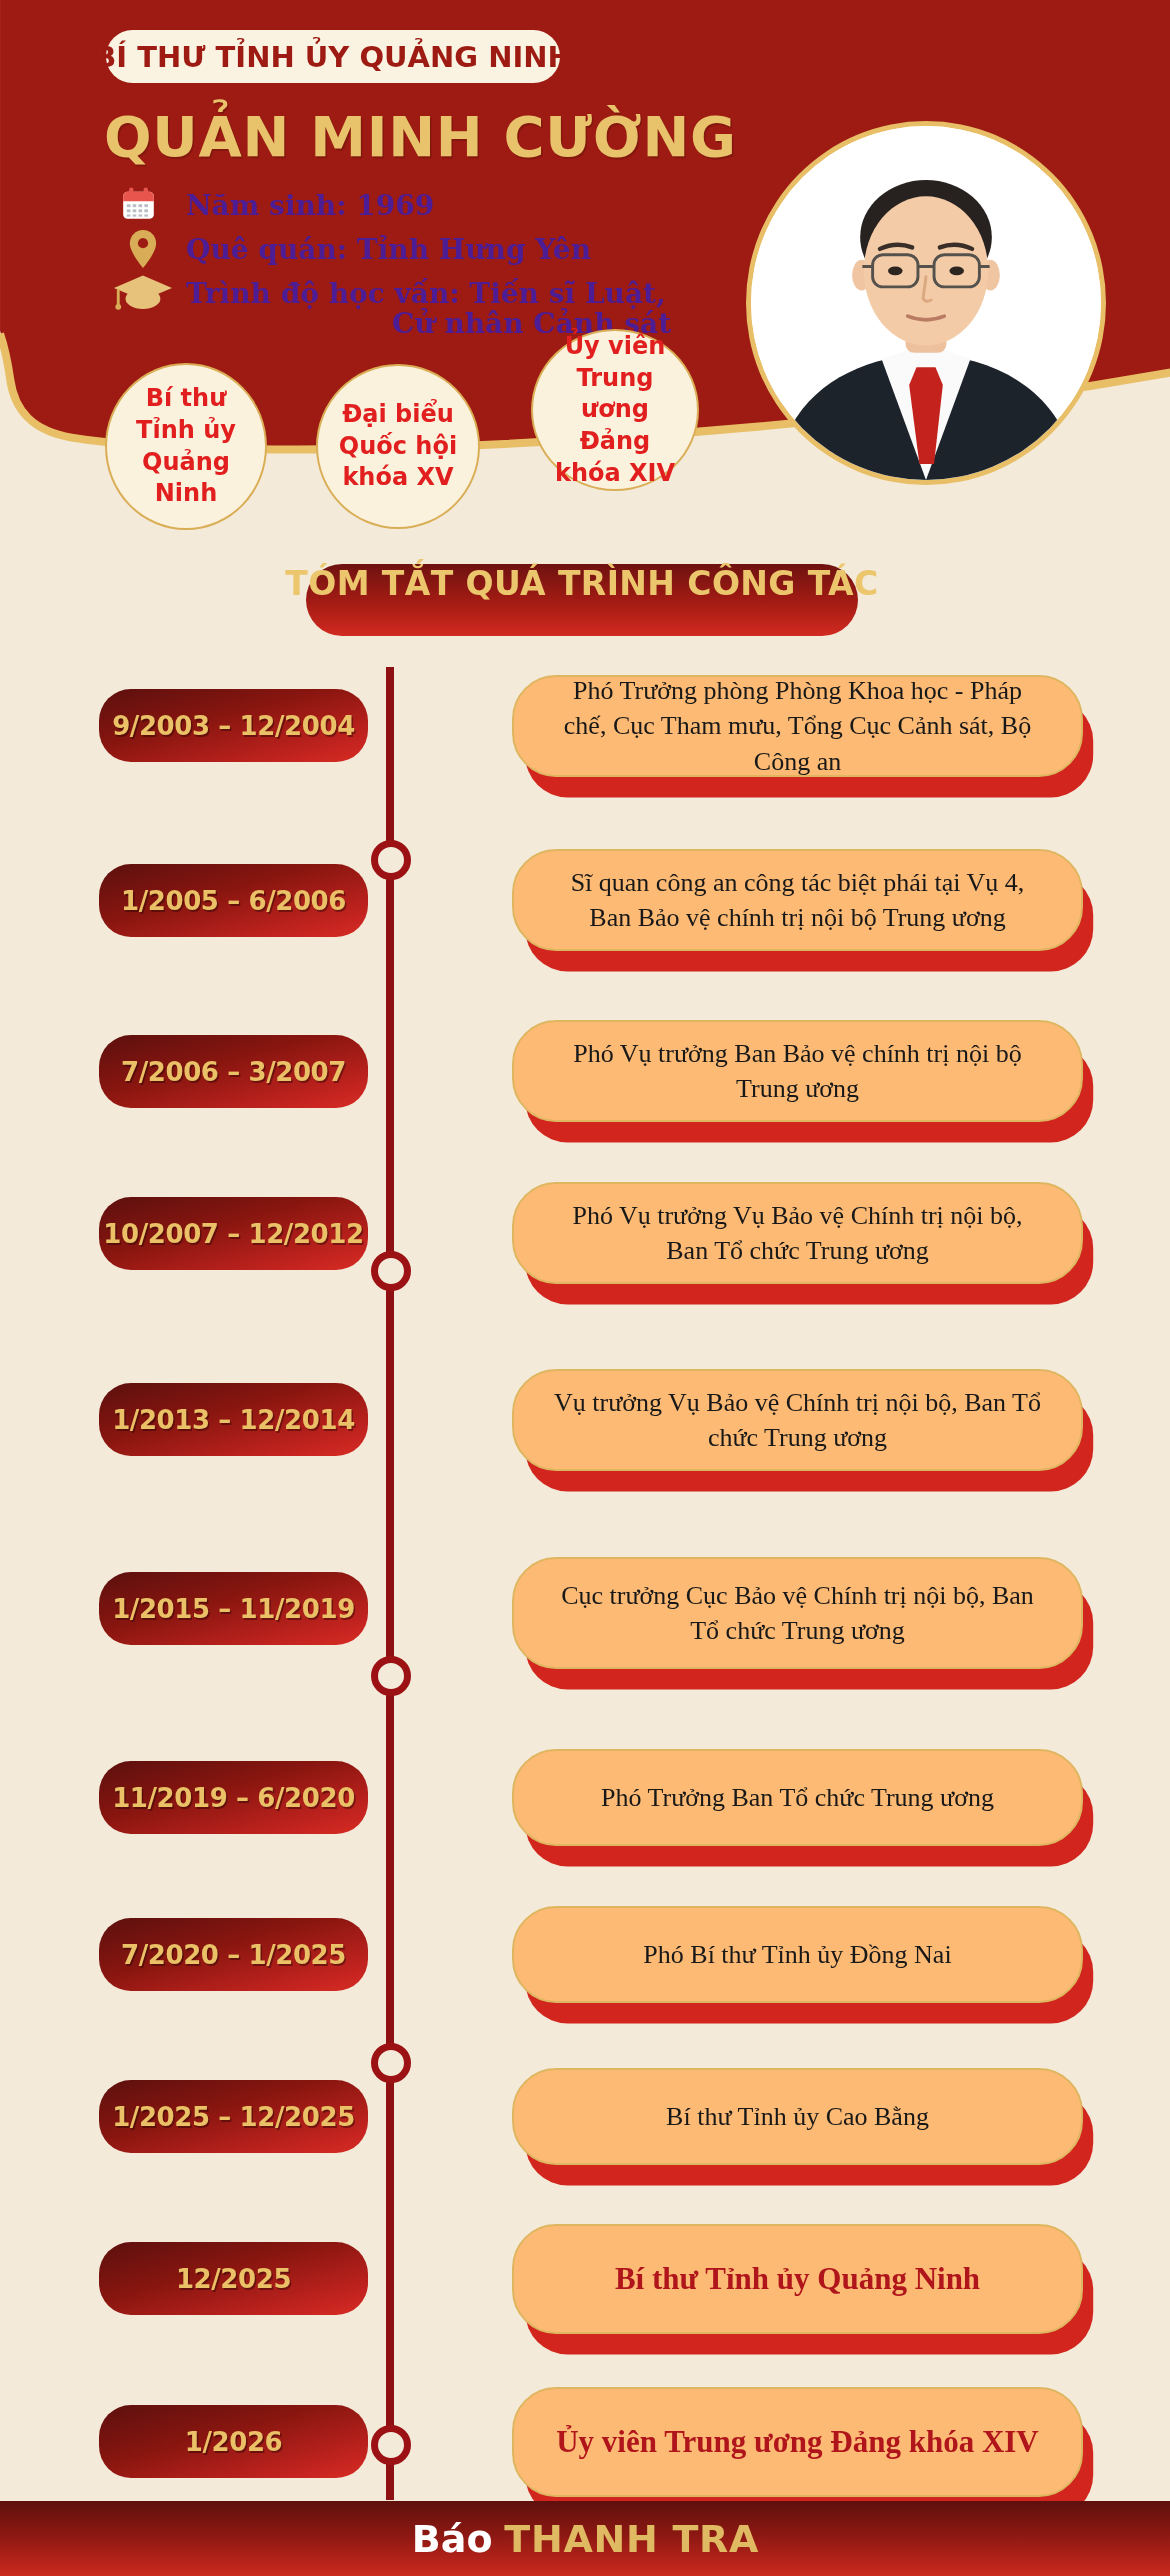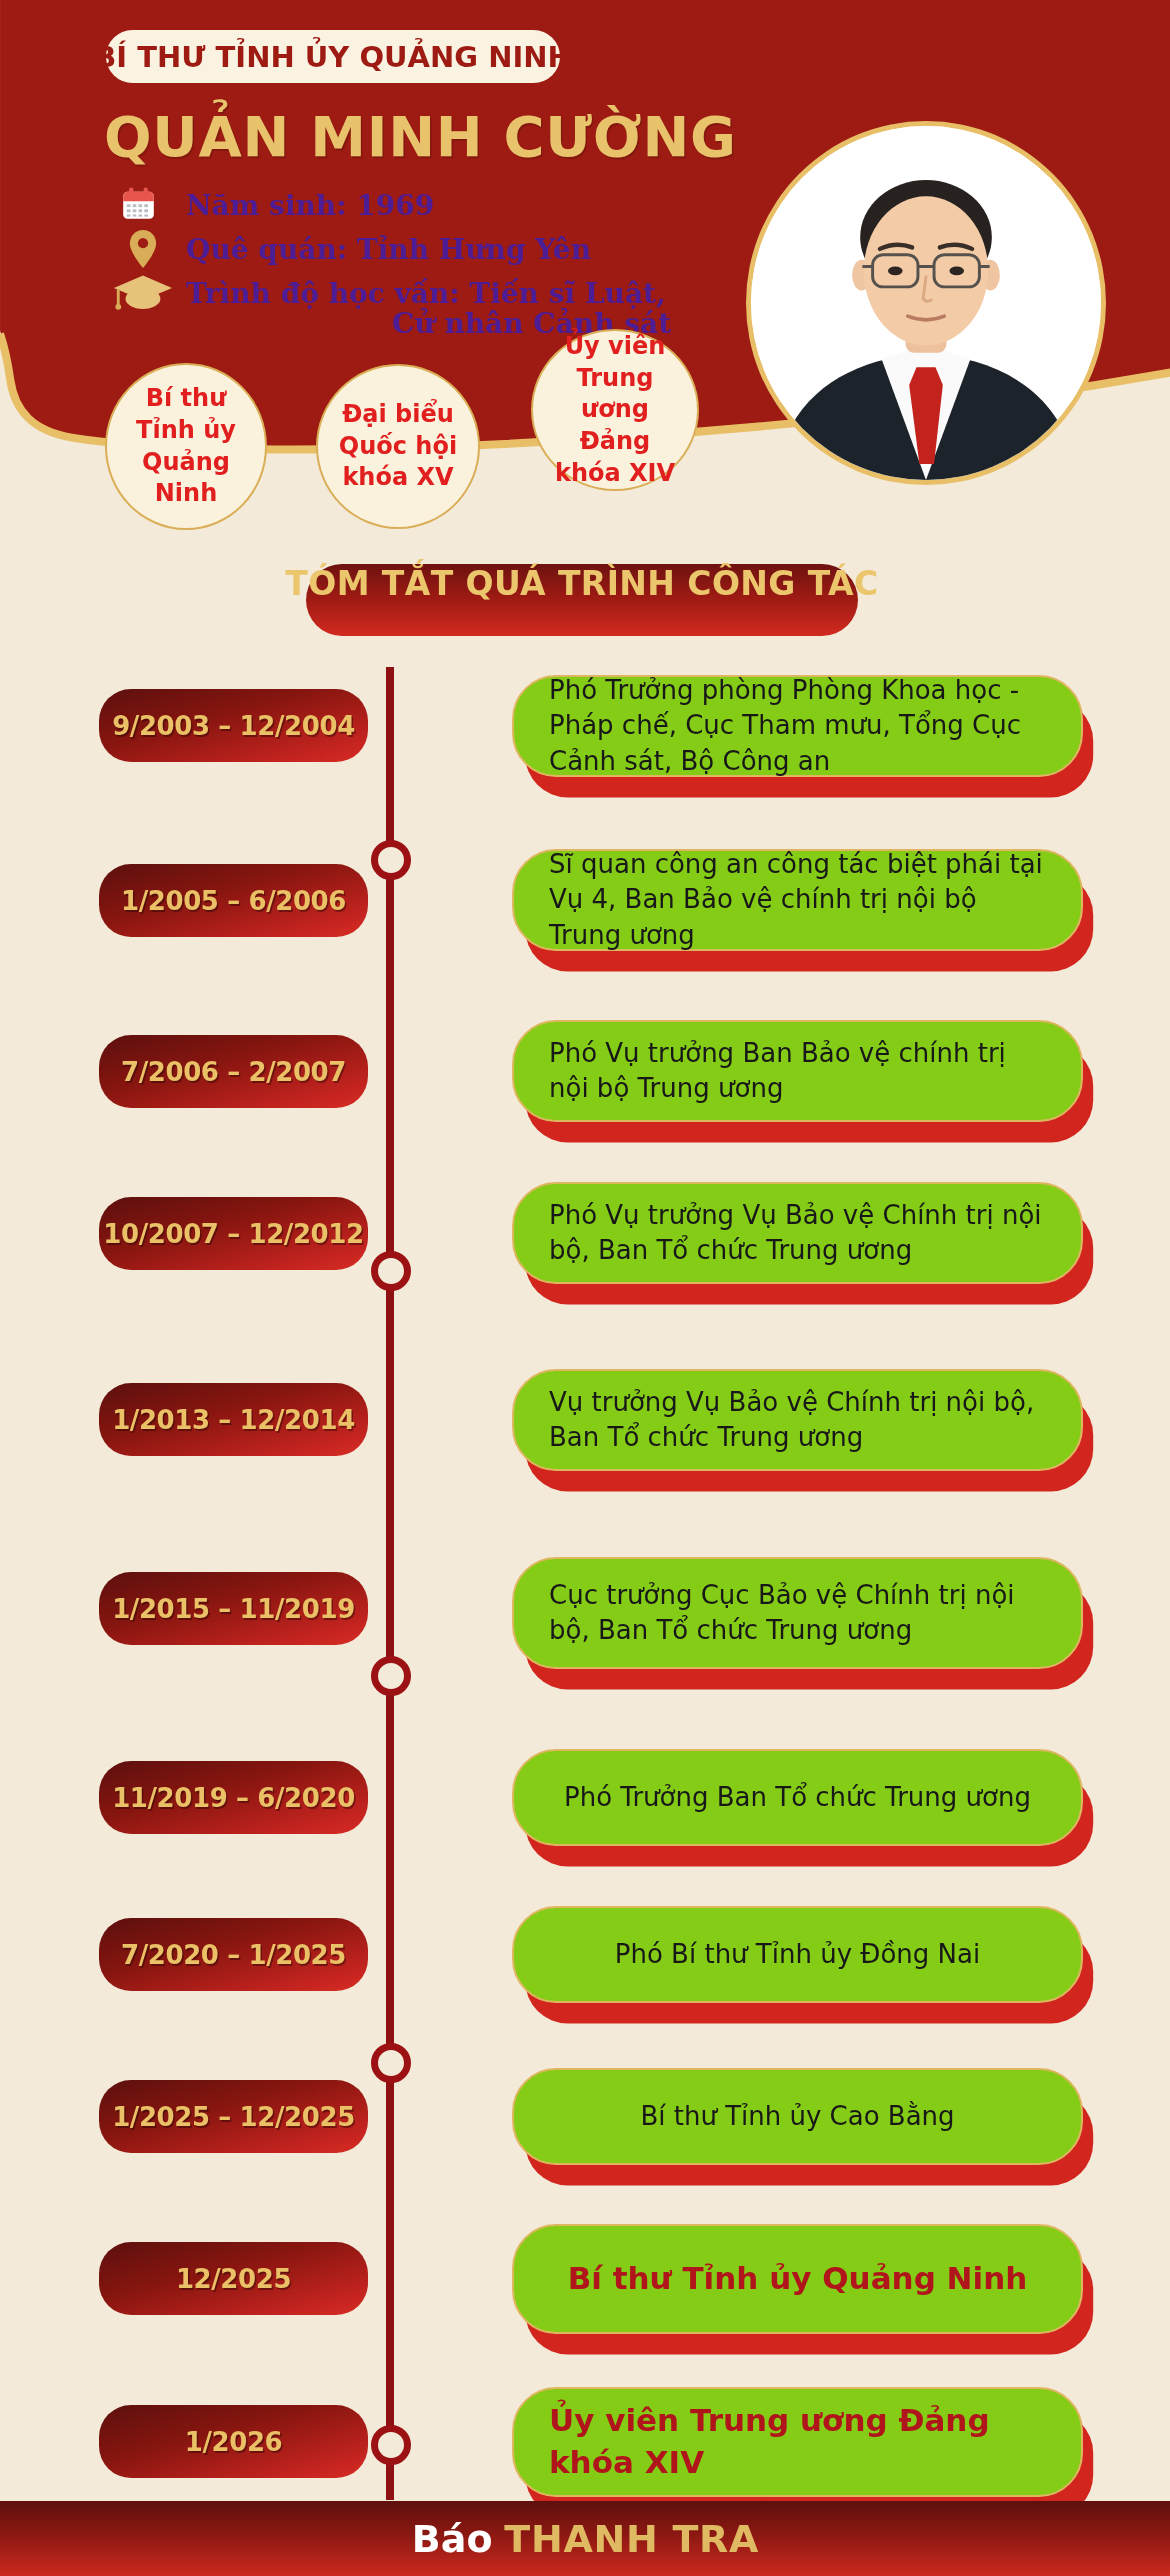--- a/index.html
+++ b/index.html
@@ -58,24 +58,25 @@
   .n1{top:840px;} .n2{top:1251px;} .n3{top:1656px;} .n4{top:2043px;} .n5{top:2425px;}
   .date-badge{
     position:absolute;left:99px;width:269px;height:73px;border-radius:32px;
     background:linear-gradient(165deg,#5c100e 0%,#87150f 40%,#c62420 85%,#d82d24 100%);
     display:flex;align-items:center;justify-content:center;
   }
   .date-badge span{color:#eac166;font-weight:bold;font-size:26px;letter-spacing:-0.4px;white-space:nowrap;
     text-shadow:1.5px 1.5px 0 rgba(40,5,5,.45);}
   .job-card{
     position:absolute;left:512px;width:571px;border-radius:44px;
-    background:#84cc16;border:2.2px solid #dfb660;box-sizing:border-box;
-    display:flex;align-items:center;justify-content:center;text-align:left;
+    background:#fdba74;border:2.2px solid #dfb660;box-sizing:border-box;
+    display:flex;align-items:center;justify-content:center;text-align:center;
     font-size:26px;color:#181818;line-height:1.35;padding:0 35px;
     box-shadow:11.7px 22px 0 -1.5px #d2251e;
+    font-family:Liberation Serif, serif;
   }
   .job-card.hl{color:#b0151b;font-weight:bold;font-size:31px;}
   
   .b1{top:689px;} .c1{top:675px;height:102px;}
   .b2{top:864px;} .c2{top:849px;height:102px;}
   .b3{top:1035px;} .c3{top:1020px;height:102px;}
   .b4{top:1197px;} .c4{top:1182px;height:102px;}
   .b5{top:1383px;} .c5{top:1369px;height:102px;}
   .b6{top:1572px;} .c6{top:1557px;height:112px;}
   .b7{top:1761px;} .c7{top:1749px;height:97px;}
@@ -194,21 +195,21 @@
       <span>9/2003 – 12/2004</span>
     </div>
   <div class="job-card c1">Phó Trưởng phòng Phòng Khoa học - Pháp chế, Cục Tham mưu, Tổng Cục Cảnh sát, Bộ Công an</div>
 
   <div class="date-badge b2">
       <span>1/2005 – 6/2006</span>
     </div>
   <div class="job-card c2">Sĩ quan công an công tác biệt phái tại Vụ 4, Ban Bảo vệ chính trị nội bộ Trung ương</div>
 
   <div class="date-badge b3">
-      <span>7/2006 – 2/2007</span>
+      <span>7/2006 – 3/2007</span>
     </div>
   <div class="job-card c3">Phó Vụ trưởng Ban Bảo vệ chính trị nội bộ Trung ương</div>
 
   <div class="date-badge b4">
       <span>10/2007 – 12/2012</span>
     </div>
   <div class="job-card c4">Phó Vụ trưởng Vụ Bảo vệ Chính trị nội bộ, Ban Tổ chức Trung ương</div>
 
   <div class="date-badge b5">
       <span>1/2013 – 12/2014</span>

